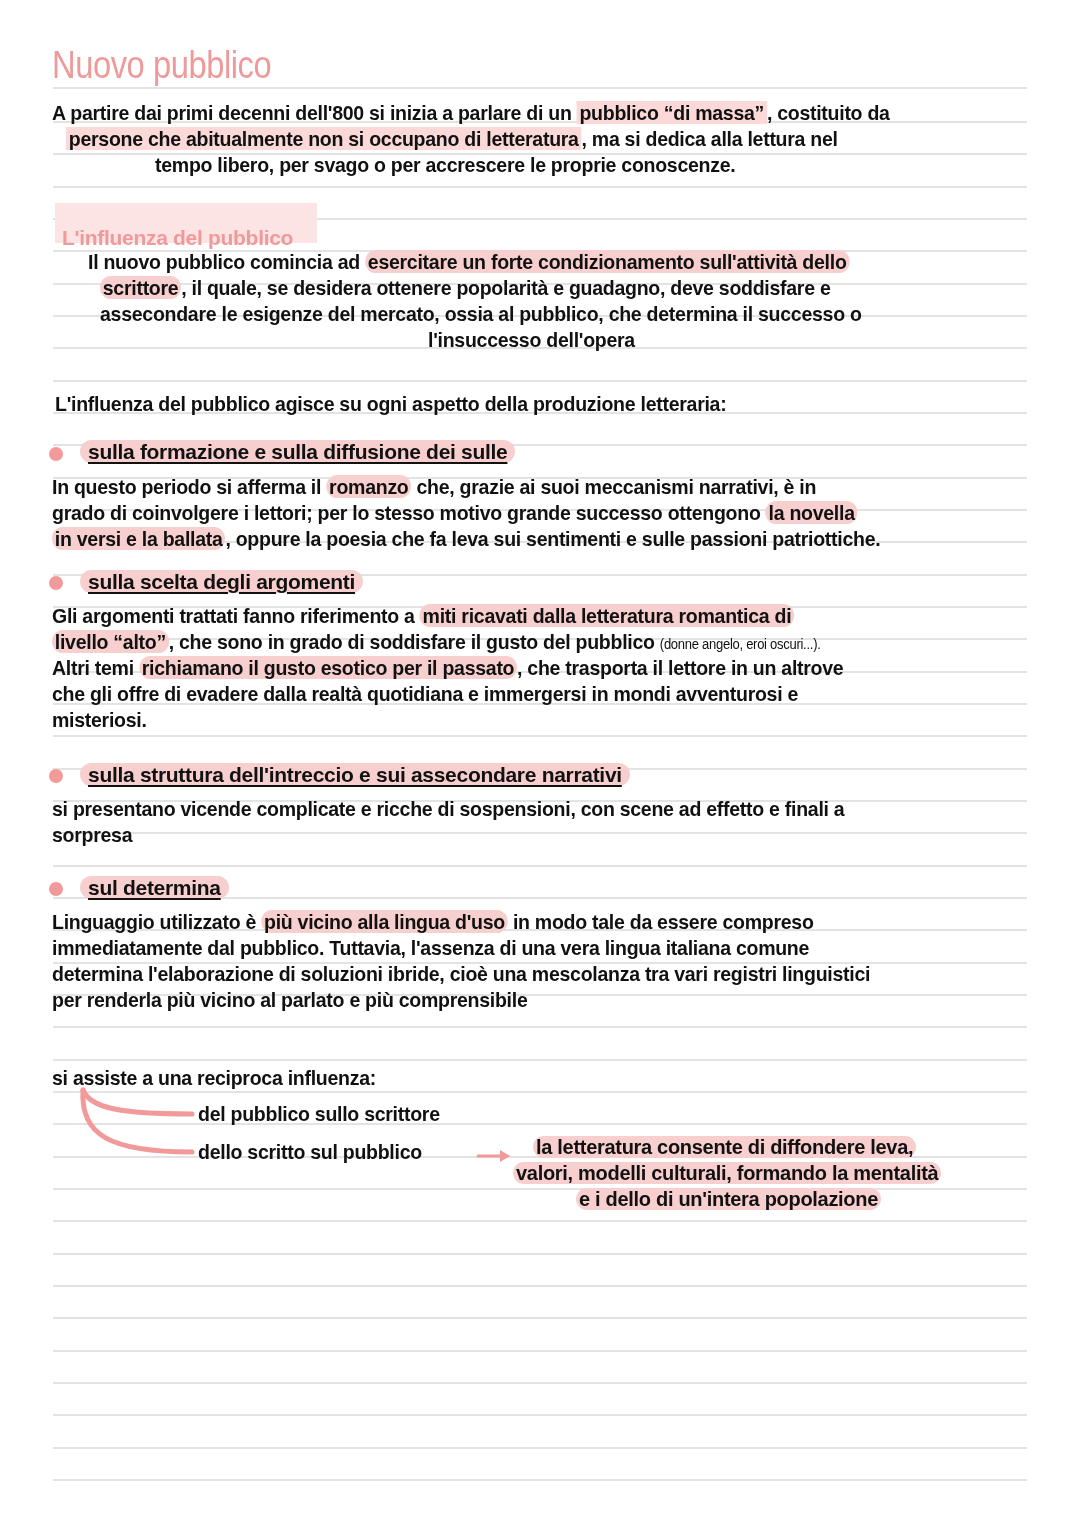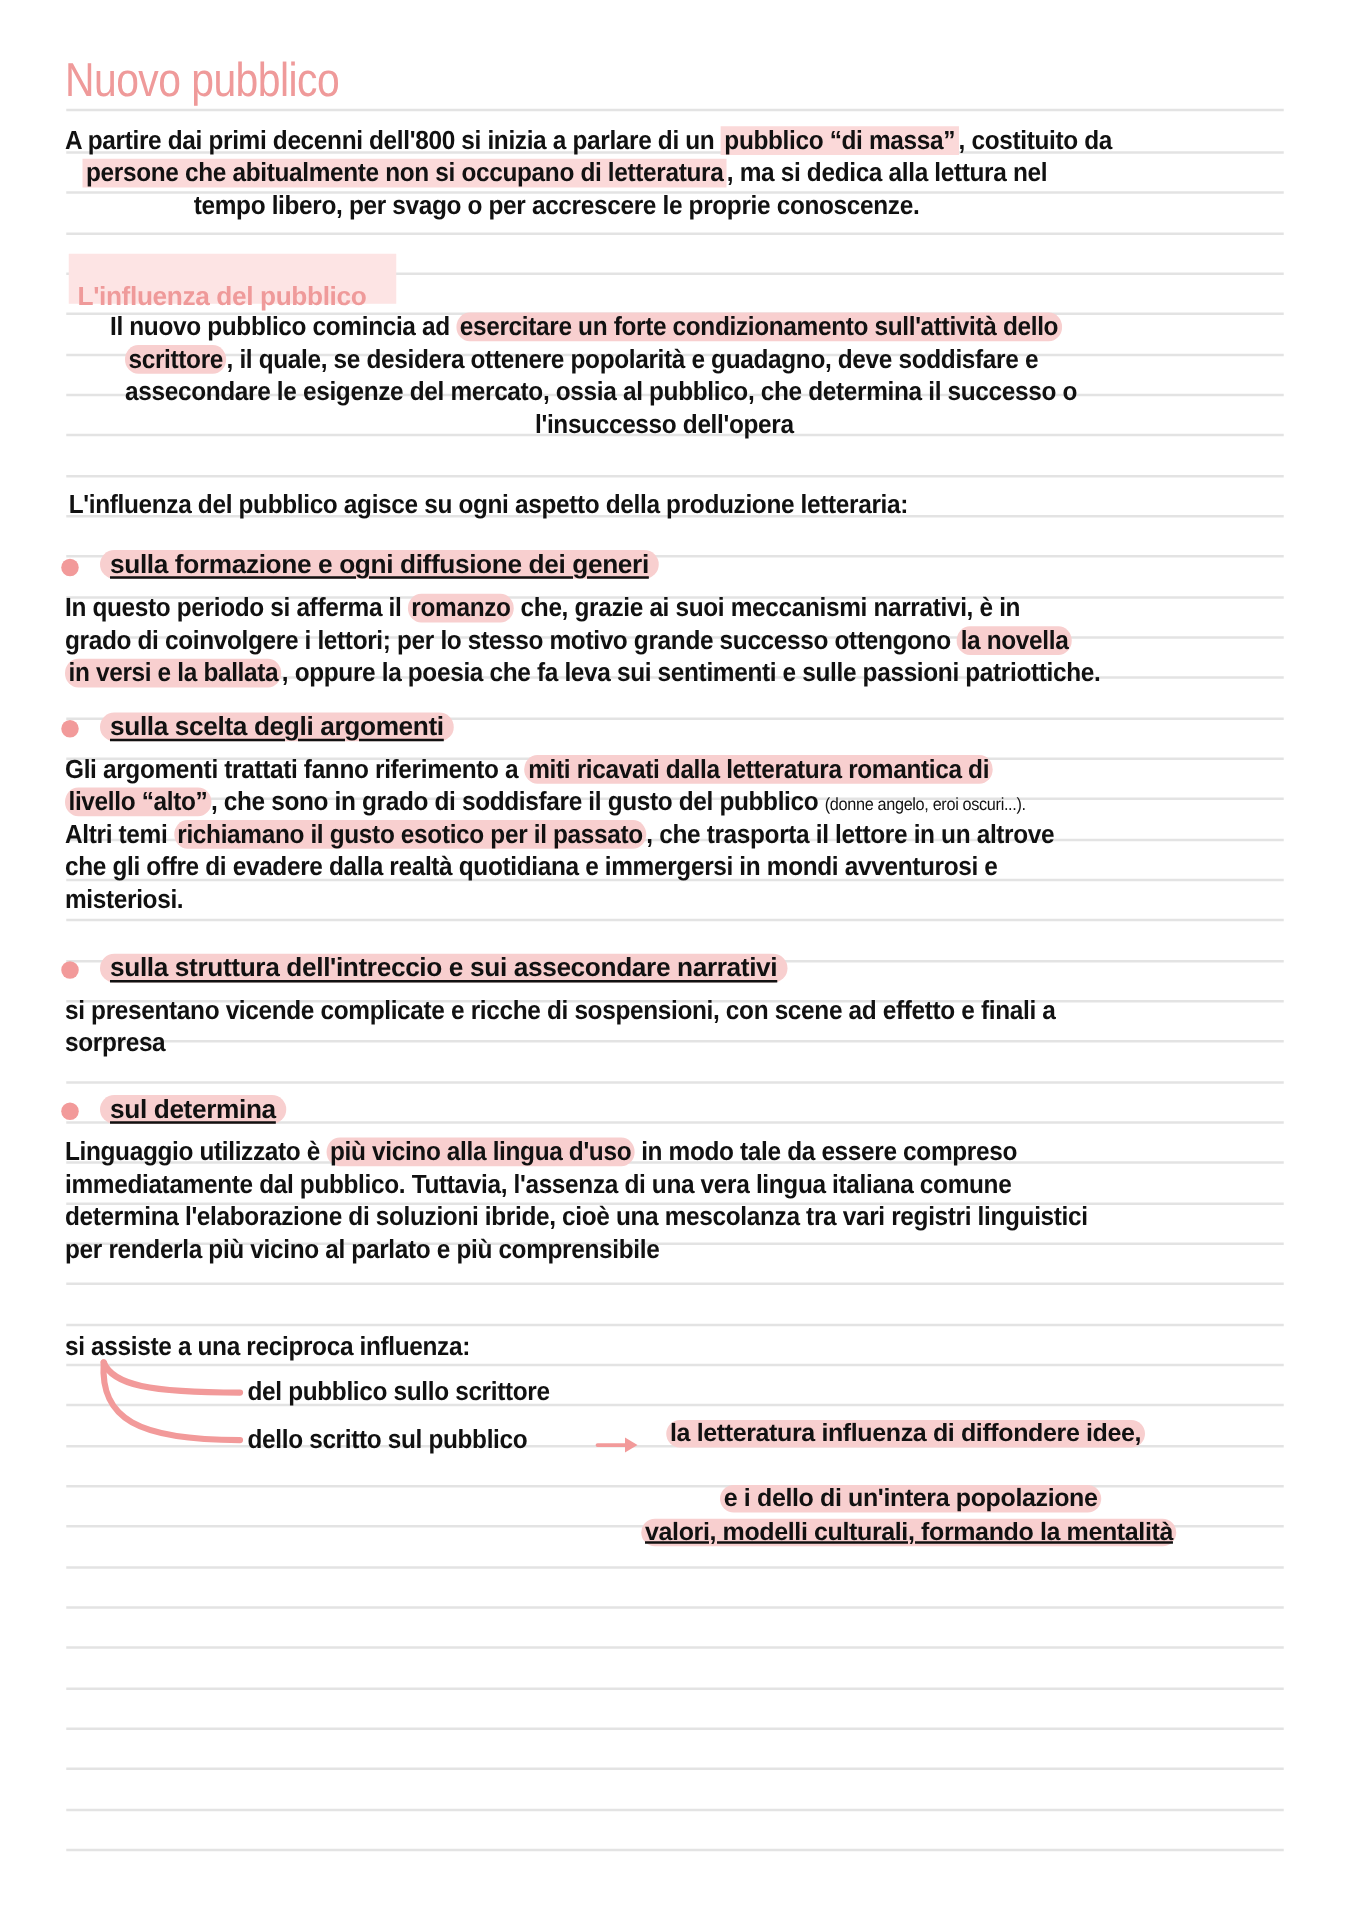--- a/index.html
+++ b/index.html
@@ -184,21 +184,21 @@
 <div class="abs txt" style="left:100px; top:275px;">
   <span class="hl">scrittore</span><span>, il quale, se desidera ottenere popolarità e guadagno, deve soddisfare e</span>
 </div>
 <div class="abs txt" style="left:100px; top:301px;">assecondare le esigenze del mercato, ossia al pubblico, che determina il successo o</div>
 <div class="abs txt" style="left:428px; top:327px;">l'insuccesso dell'opera</div>
 
 <div class="abs txt" style="left:55px; top:391px;">L'influenza del pubblico agisce su ogni aspetto della produzione letteraria:</div>
 
 <div class="dot" style="left:49px; top:447px;"></div>
 <div class="abs" style="left:80px; top:440px;">
-  <span class="bullet-head">sulla formazione e ogni diffusione dei generi</span>
+  <span class="bullet-head">sulla formazione e sulla diffusione dei sulle</span>
 </div>
 <div class="abs txt" style="left:52px; top:474px;">
   <span>In questo periodo si afferma il </span><span class="hl">romanzo</span><span> che, grazie ai suoi meccanismi narrativi, è in</span>
 </div>
 <div class="abs txt" style="left:52px; top:500px;">
   <span>grado di coinvolgere i lettori; per lo stesso motivo grande successo ottengono </span><span class="hl">la novella</span>
 </div>
 <div class="abs txt" style="left:52px; top:526px;">
   <span class="hl">in versi e la ballata</span><span>, oppure la poesia che fa leva sui sentimenti e sulle passioni patriottiche.</span>
 </div>
@@ -245,20 +245,20 @@
   <g>
     <line x1="478" y1="1156" x2="506" y2="1156" stroke="#f29a9a" stroke-width="3" stroke-linecap="round"></line>
     <path d="M500 1150 L510 1156 L500 1162 Z" fill="#f29a9a"></path>
   </g>
 </svg>
 
 <div class="abs txt" style="left:198px; top:1101px;">del pubblico sullo scrittore</div>
 <div class="abs txt" style="left:198px; top:1139px;">dello scritto sul pubblico</div>
 
 <div class="abs callout" style="left:533px; top:1134px;">
-  <span class="hl">la letteratura influenza di diffondere idee,</span>
-</div>
-<div class="abs callout" style="left:513px; top:1213px;text-decoration:underline;">
+  <span class="hl">la letteratura consente di diffondere leva,</span>
+</div>
+<div class="abs callout" style="left:513px; top:1160px;">
   <span class="hl">valori, modelli culturali, formando la mentalità</span>
 </div>
 <div class="abs callout" style="left:576px; top:1186px;">
   <span class="hl">e i dello di un'intera popolazione</span>
 </div>
 
 </body></html>

